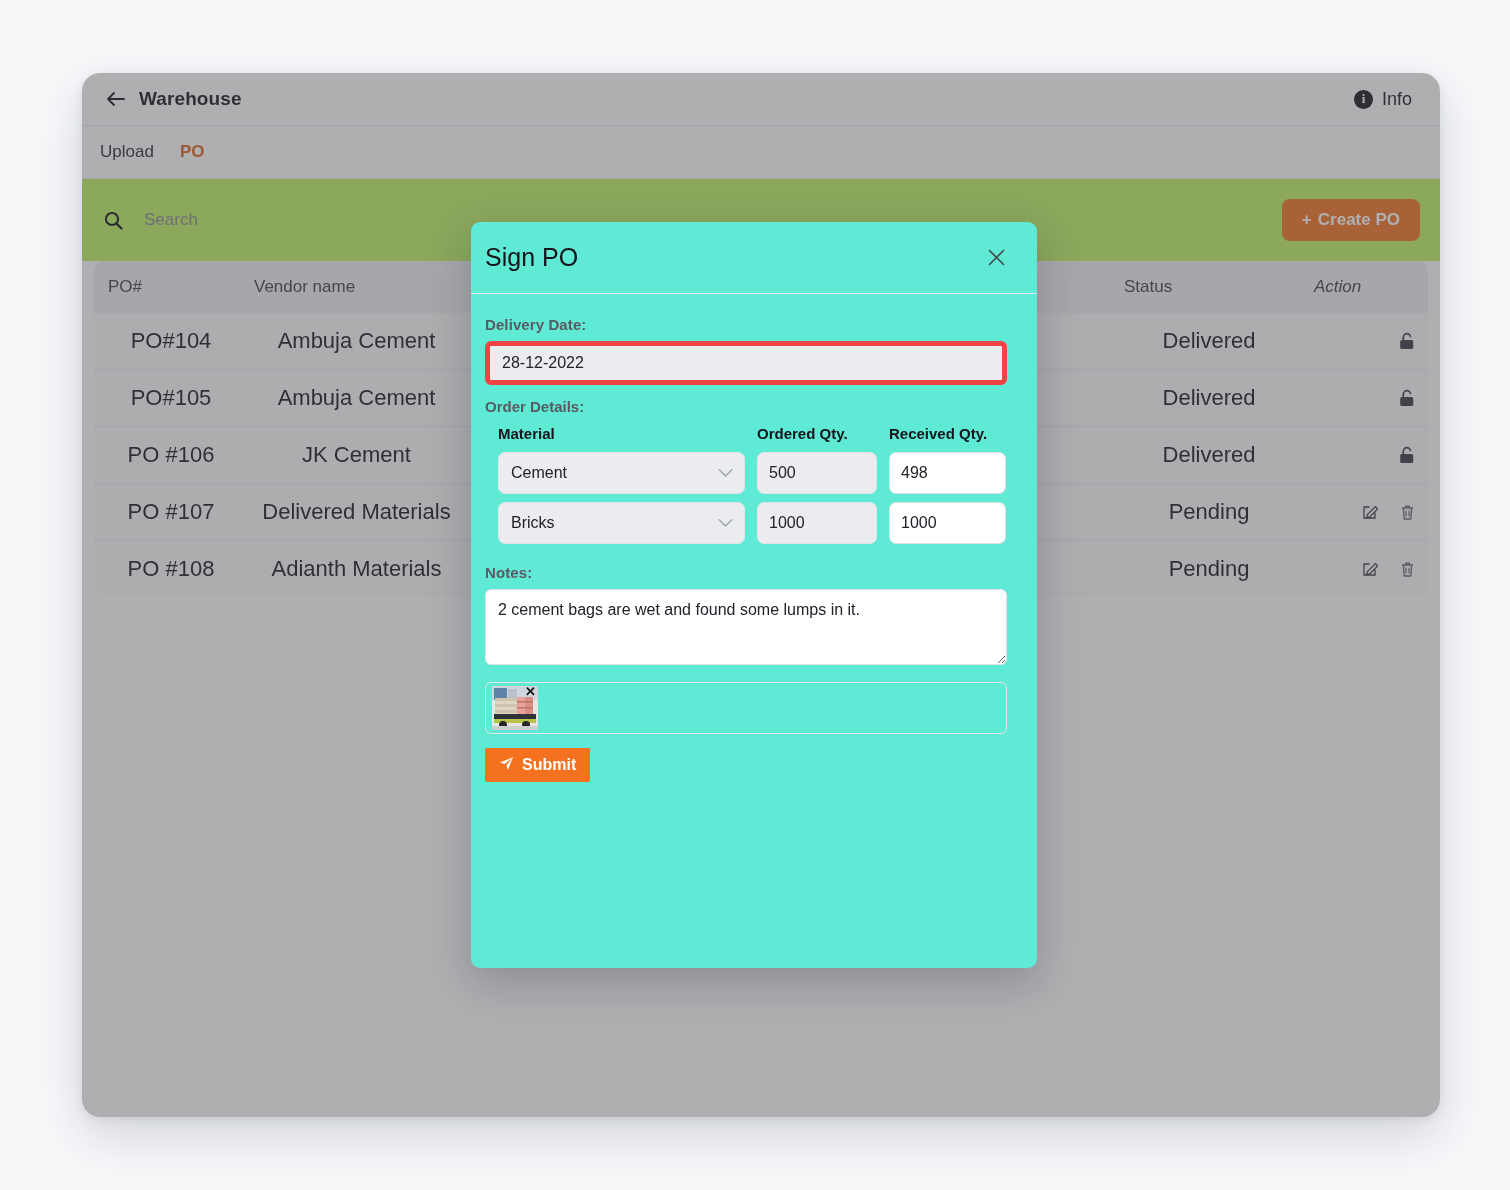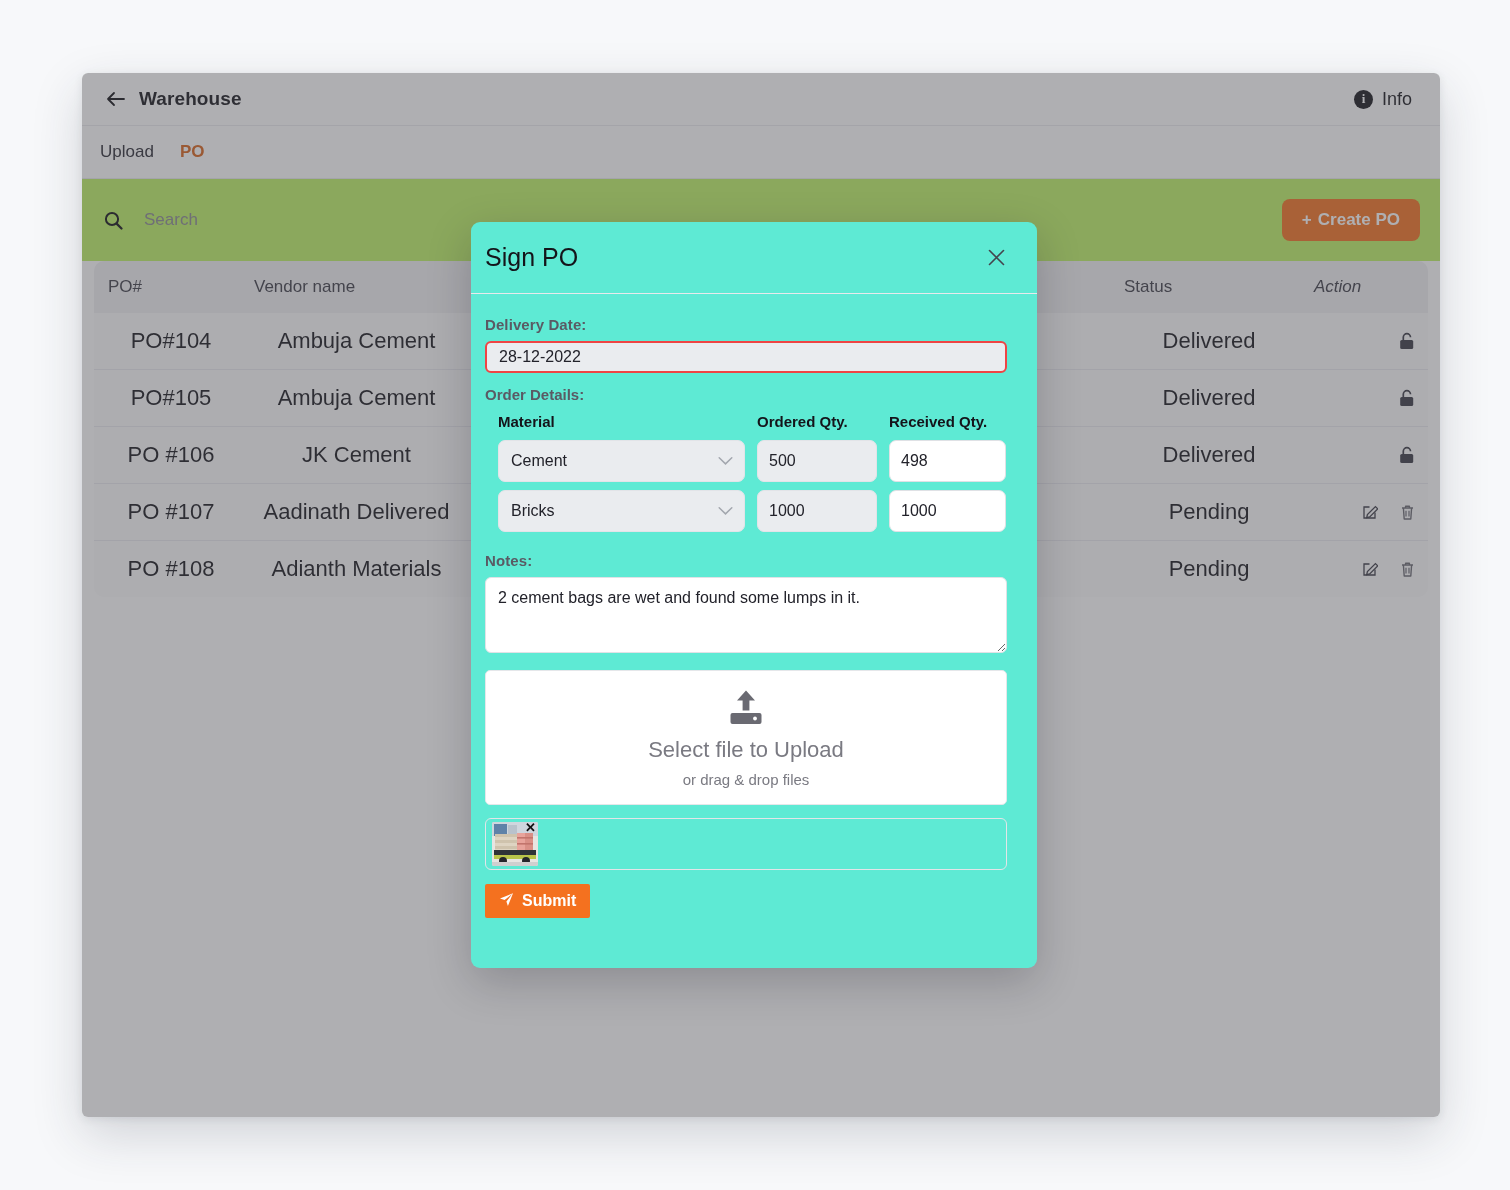--- a/index.html
+++ b/index.html
@@ -13,21 +13,21 @@
     position: relative;
   }
 
   
   .app-window {
     position: absolute;
     left: 82px;
     top: 73px;
     width: 1358px;
     height: 1044px;
-    border-radius: 6px;
+    border-radius: 18px;
     background: #ffffff;
     box-shadow: 0 18px 50px rgba(40,45,60,0.18), 0 2px 8px rgba(40,45,60,0.10);
     overflow: hidden;
   }
 
   
   .dim-overlay {
     position: absolute;
     inset: 0;
     background: rgba(77,77,84,0.45);
@@ -218,23 +218,23 @@
   }
   .field-label {
     font-size: 15px;
     font-weight: 700;
     color: #5a5a64;
     margin-bottom: 8px;
     letter-spacing: 0.1px;
   }
   .date-field {
     width: 100%;
-    height: 32px;
+    height: 44px;
     background: #eaecef;
-    border: 2px solid #ef4444;
+    border: 5px solid #ef4444;
     border-radius: 6px;
     font-size: 16px;
     color: #22222a;
     padding: 0 12px;
     font-family: "Liberation Sans", sans-serif;
     outline: none;
   }
   .section-label {
     font-size: 15px;
     font-weight: 700;
@@ -479,21 +479,21 @@
                 <svg width="16" height="18" viewBox="0 0 16 18" fill="none">
                   <rect x="1.2" y="8" width="13" height="9" rx="1.6" fill="#3a3a44"></rect>
                   <path d="M4.3 8V5.3a3.6 3.6 0 017.2 0" stroke="#3a3a44" stroke-width="1.7" fill="none"></path>
                 </svg>
               </span>
             </span>
           </td>
         </tr>
         <tr>
           <td class="col-po">PO #107</td>
-          <td class="col-vendor">Aadinath Delivered</td>
+          <td class="col-vendor">Delivered Materials</td>
           <td class="col-ord">06/</td>
           <td class="col-del"></td>
           <td class="col-signed">a</td>
           <td class="col-status">Pending</td>
           <td class="col-action">
             <span class="action-cell">
               <span class="icon-btn">
                 <svg width="16" height="16" viewBox="0 0 16 16" fill="none">
                   <path d="M13.4 2.6l-8 8-.7 3 3-.7 8-8z" stroke="#3a3a44" stroke-width="1.3" fill="none"></path>
                   <path d="M13 8.6V14H2V3h5.5" stroke="#3a3a44" stroke-width="1.3" fill="none"></path>
@@ -582,31 +582,20 @@
           </svg>
         </span>
       </div>
       <input class="qty-box" type="text" readonly="" value="1000" style="">
       <input class="qty-box editable" type="text" value="1000" style="">
     </div>
 
     <div class="field-label notes-label">Notes:</div>
     <textarea class="notes-area" style="">2 cement bags are wet and found some lumps in it.</textarea>
 
-    <div class="upload-zone">
-      <span class="upload-icon">
-        <svg width="46" height="40" viewBox="0 0 46 40" fill="none">
-          <path d="M23 2.5l-9 10h5.6v10h6.8v-10H32z" fill="#6a6a72"></path>
-          <rect x="7.5" y="25" width="31" height="11" rx="2" fill="#6a6a72"></rect>
-          <circle cx="32" cy="30.5" r="1.9" fill="#ffffff"></circle>
-        </svg>
-      </span>
-      <div class="upload-main">Select file to Upload</div>
-      <div class="upload-sub">or drag &amp; drop files</div>
-    </div>
 
     <div class="thumb-tray">
       <div class="thumb">
         <svg width="46" height="44" viewBox="0 0 46 44">
           <rect width="46" height="44" fill="#e7e5e2"></rect>
           <rect x="0" y="0" width="46" height="14" fill="#cfd6de"></rect>
           <rect x="2" y="2" width="13" height="12" fill="#5f82a8"></rect>
           <rect x="16" y="3" width="9" height="11" fill="#b9c2cc"></rect>
           <rect x="3" y="12" width="22" height="16" fill="#ded4c2"></rect>
           <rect x="3" y="12" width="22" height="3" fill="#cfc3ad"></rect>

